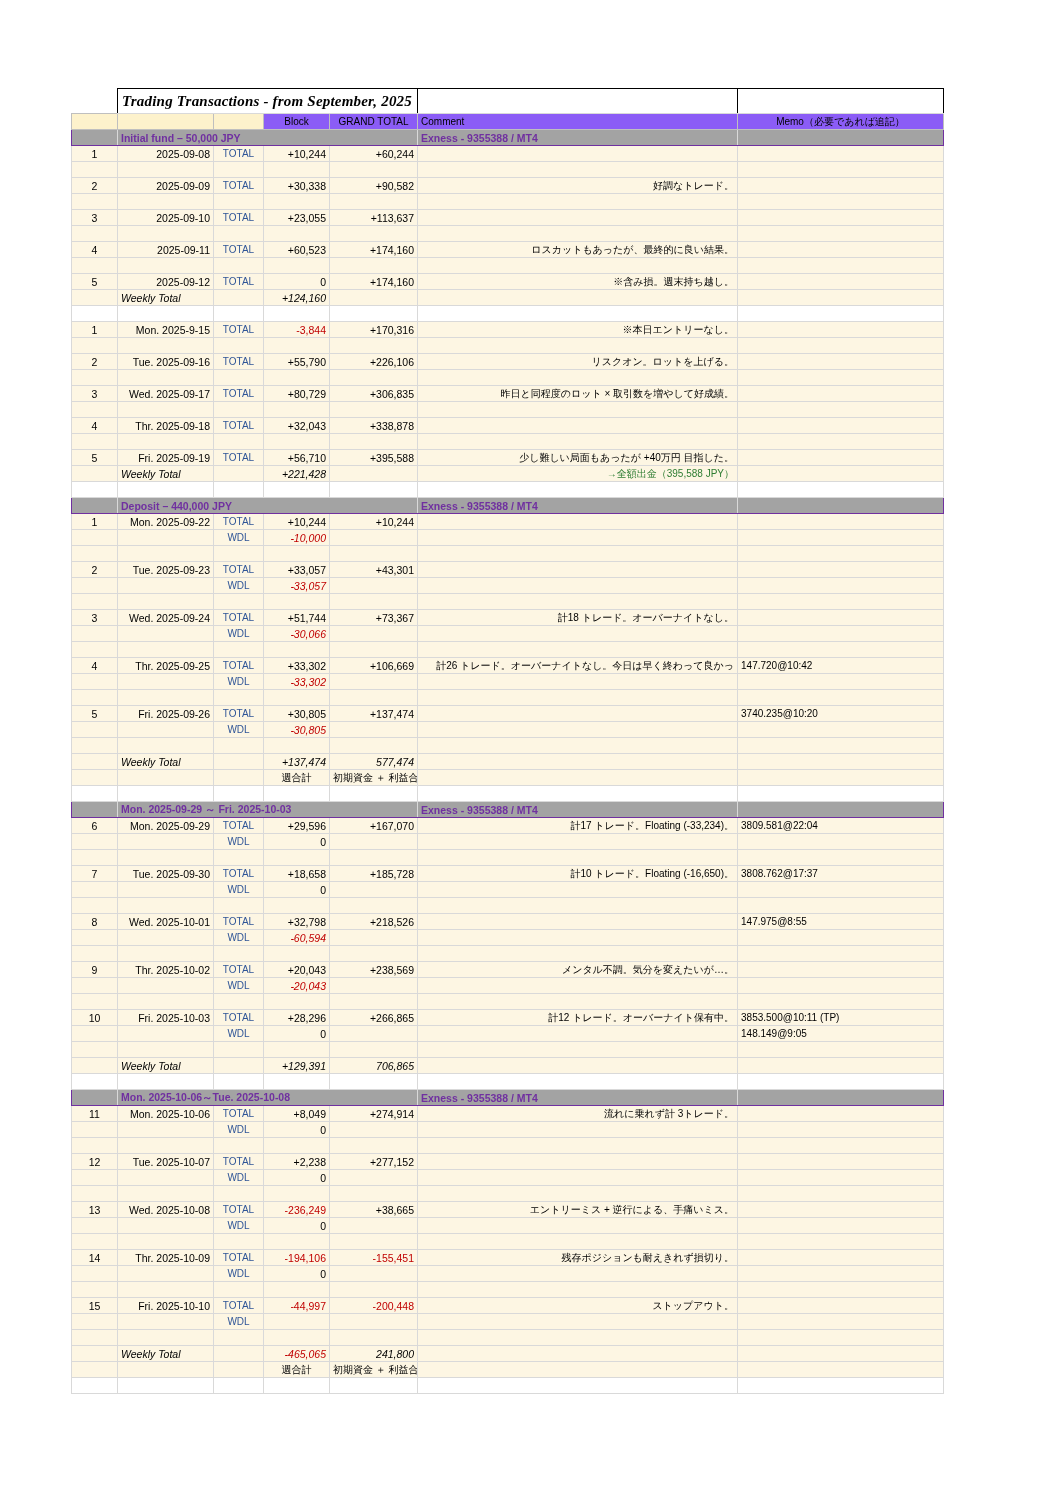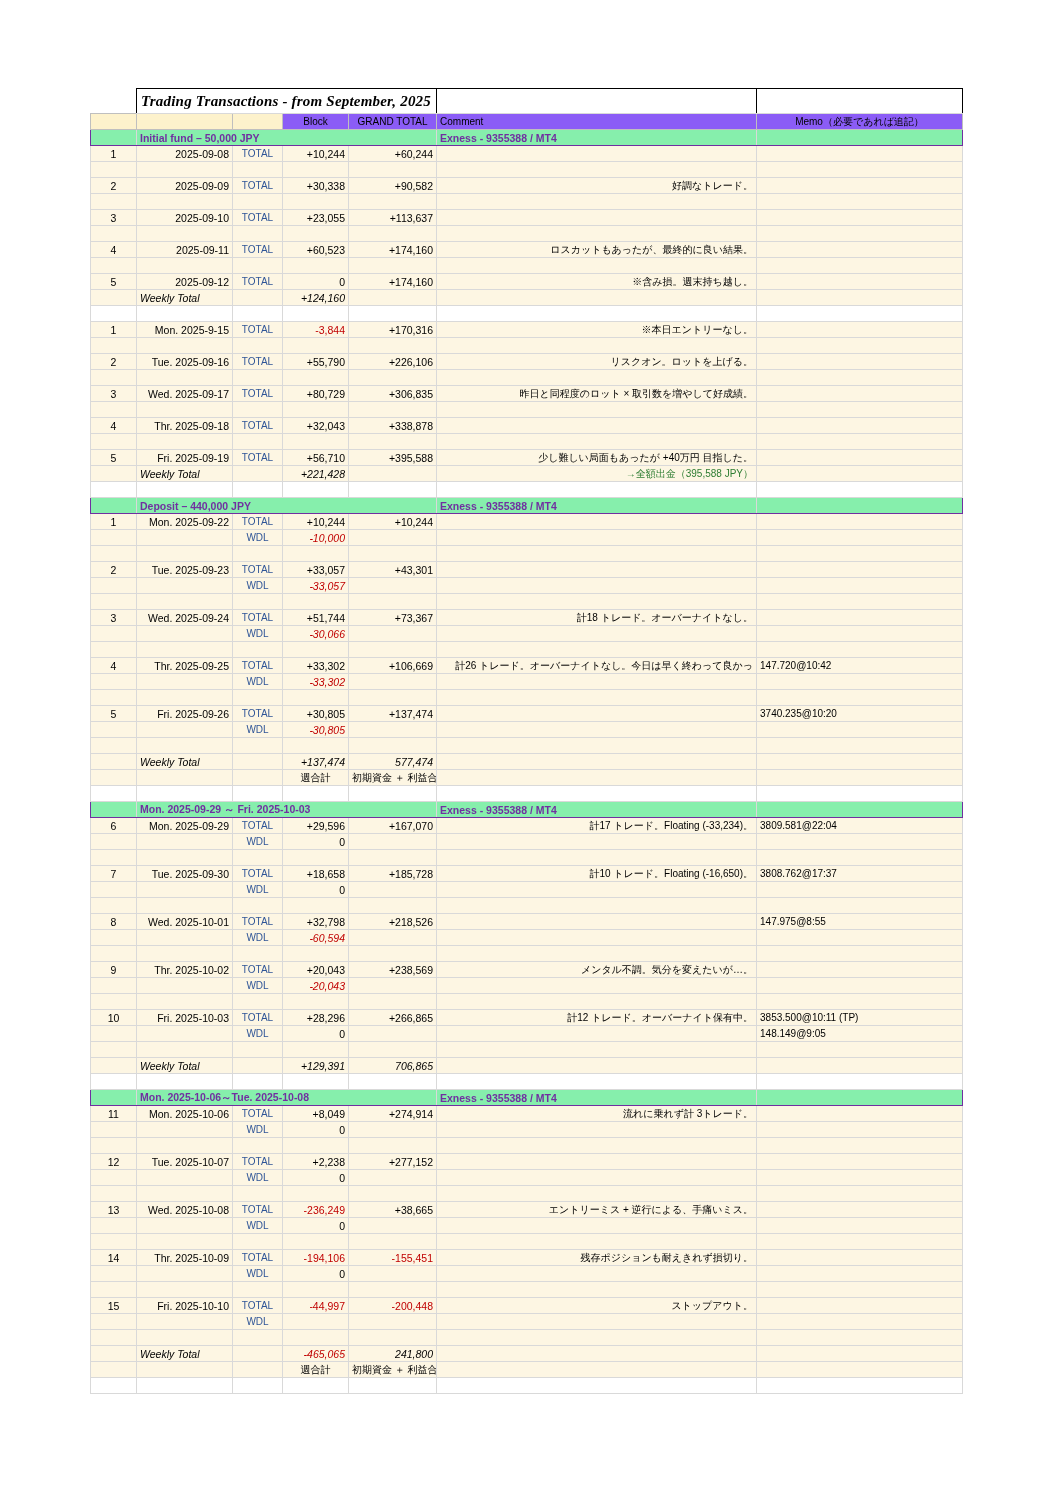--- a/index.html
+++ b/index.html
@@ -10,21 +10,21 @@
   body {
     width: 1059px;
     height: 1498px;
     font-family: "Liberation Sans", sans-serif;
     font-size: 10.5px;
     color: #000;
   }
   .sheet {
     position: relative;
     margin: 0;
-    padding: 88px 0 0 90px;
+    padding: 88px 0 0 71px;
     box-sizing: border-box;
     border-radius: 23px;
   }
   table.grid {
     border-collapse: collapse;
     table-layout: fixed;
     width: 872px;
   }
   table.grid td {
     border: 1px solid #d9d9d9;
@@ -74,21 +74,21 @@
   }
   .hdr-empty {
     background: #fdf2cc;
     border: 1px solid #bfbfbf !important;
   }
 
   .cream { background: #fdf6e3; }
   .white { background: #ffffff; }
 
   .sect {
-    background: #86efac;
+    background: #a3a3a3;
     border-top: 1px solid #7030a0 !important;
     border-bottom: 1px solid #7030a0 !important;
   }
   .sect-first { border-left: 1px solid #7030a0 !important; }
   .sect-last { border-right: 1px solid #7030a0 !important; }
   .sect-label {
     color: #7030a0;
     font-weight: bold;
     font-size: 10.5px;
   }

